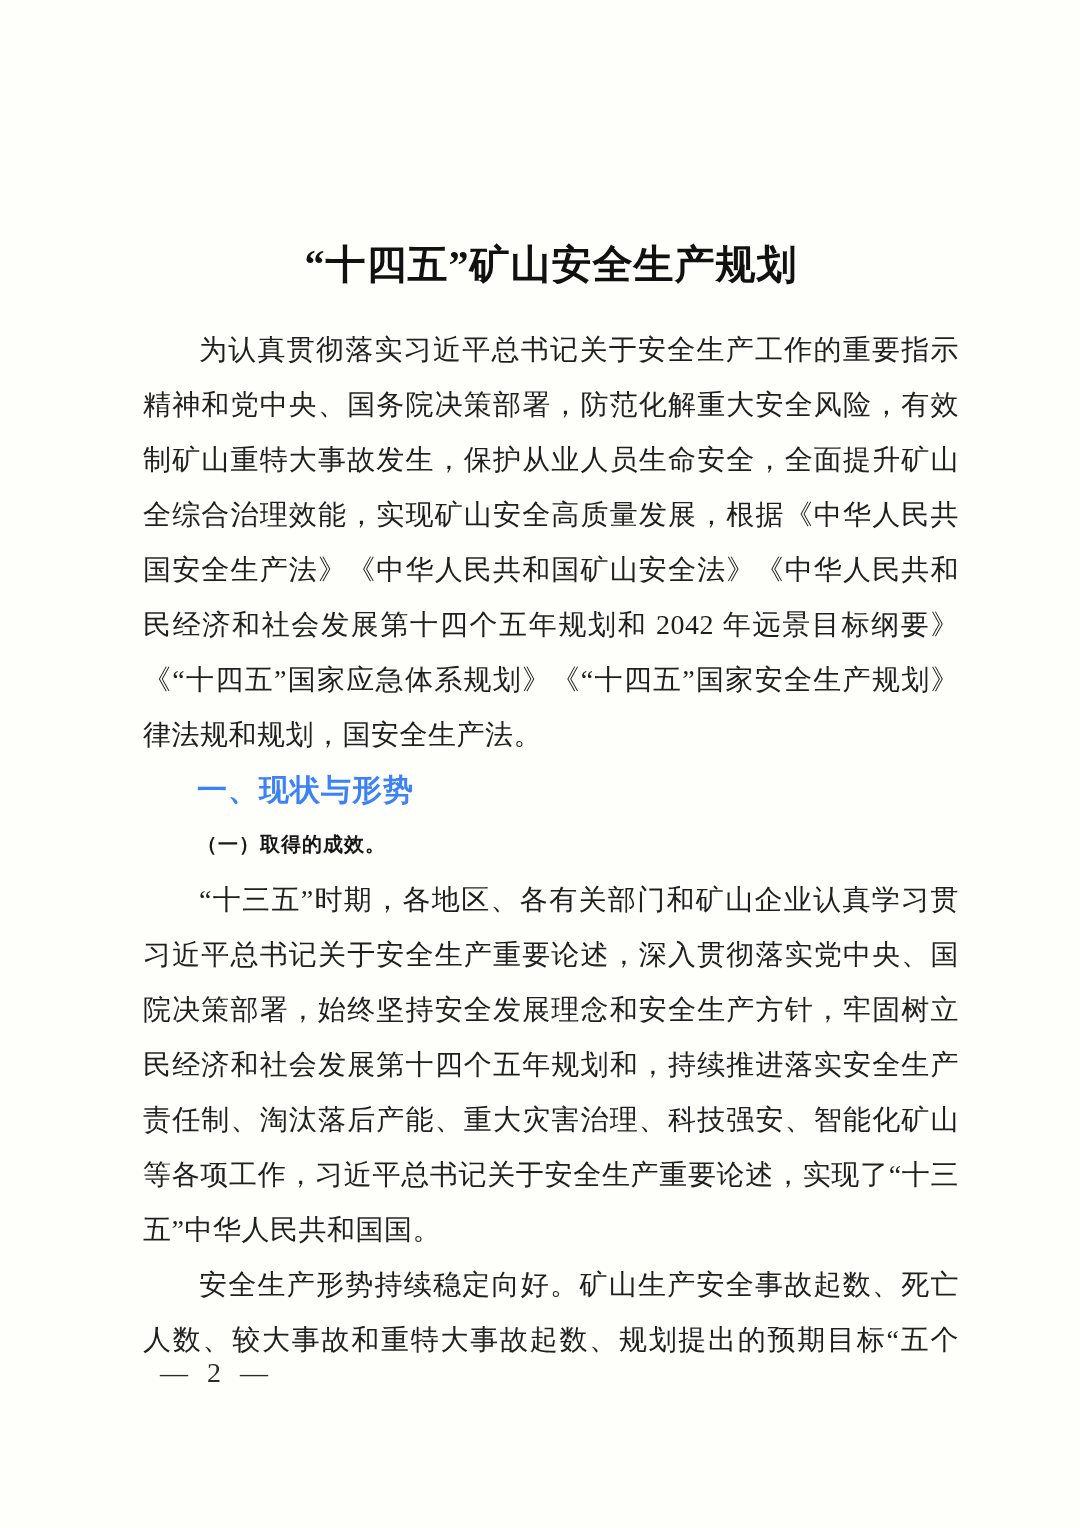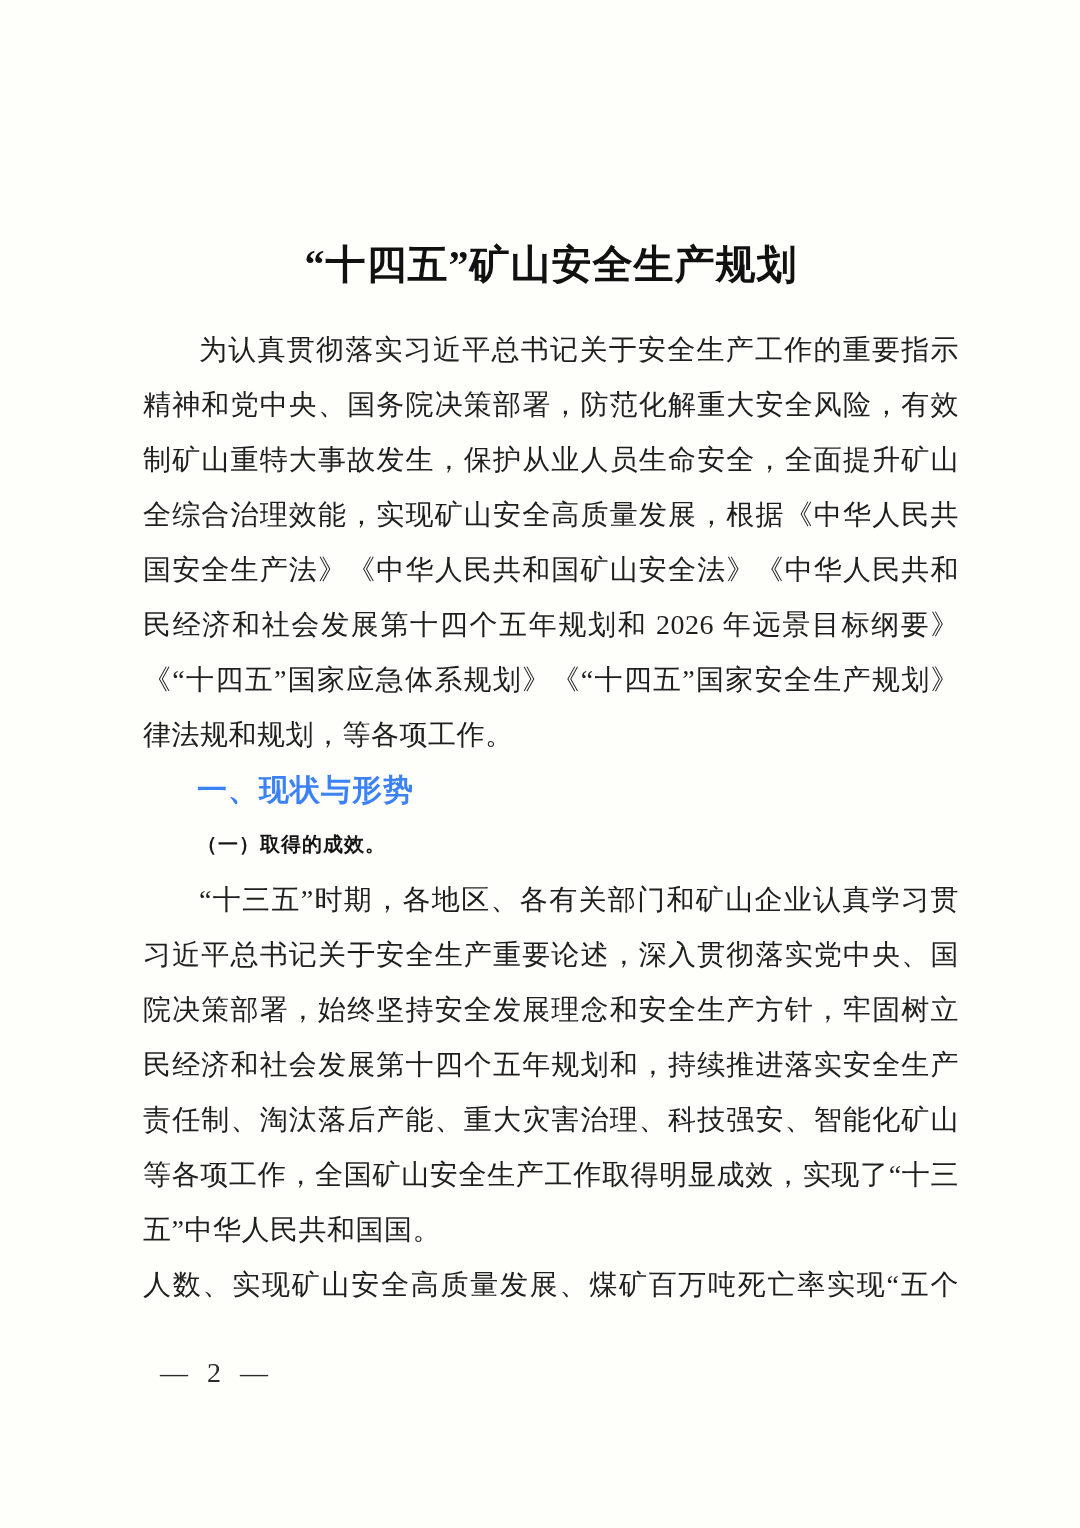--- a/index.html
+++ b/index.html
@@ -80,29 +80,30 @@
 
 <div class="page">
   <div class="content">
     <h1 class="doc-title">“十四五”矿山安全生产规划</h1>
     <div>
         <div class="line first full">为认真贯彻落实习近平总书记关于安全生产工作的重要指示</div>
         <div class="line full">精神和党中央、国务院决策部署，防范化解重大安全风险，有效遏</div>
         <div class="line full">制矿山重特大事故发生，保护从业人员生命安全，全面提升矿山安</div>
         <div class="line full">全综合治理效能，实现矿山安全高质量发展，根据《中华人民共和</div>
         <div class="line full">国安全生产法》《中华人民共和国矿山安全法》《中华人民共和国国</div>
-        <div class="line full">民经济和社会发展第十四个五年规划和 2026 年远景目标纲要》</div>
+        <div class="line full">民经济和社会发展第十四个五年规划和 2042 年远景目标纲要》</div>
         <div class="line full">《“十四五”国家应急体系规划》《“十四五”国家安全生产规划》等法</div>
-        <div class="line">律法规和规划，等各项工作。</div>
+        <div class="line">律法规和规划，国安全生产法。</div>
         <div class="line heading">一、现状与形势</div>
         <div class="line subheading">（一）取得的成效。</div>
         <div class="line first full">“十三五”时期，各地区、各有关部门和矿山企业认真学习贯彻</div>
         <div class="line full">习近平总书记关于安全生产重要论述，深入贯彻落实党中央、国务</div>
         <div class="line full">院决策部署，始终坚持安全发展理念和安全生产方针，牢固树立发</div>
         <div class="line full">民经济和社会发展第十四个五年规划和，持续推进落实安全生产</div>
         <div class="line full">责任制、淘汰落后产能、重大灾害治理、科技强安、智能化矿山建设</div>
-        <div class="line full">等各项工作，全国矿山安全生产工作取得明显成效，实现了“十三</div>
+        <div class="line full">等各项工作，习近平总书记关于安全生产重要论述，实现了“十三</div>
         <div class="line">五”中华人民共和国国。</div>
-        <div class="line full">人数、实现矿山安全高质量发展、煤矿百万吨死亡率实现“五个</div>
+        <div class="line first full">安全生产形势持续稳定向好。矿山生产安全事故起数、死亡</div>
+        <div class="line full">人数、较大事故和重特大事故起数、规划提出的预期目标“五个</div>
       </div>
   </div>
   <div class="page-footer">— 2 —</div>
 </div>
 
 </body></html>

